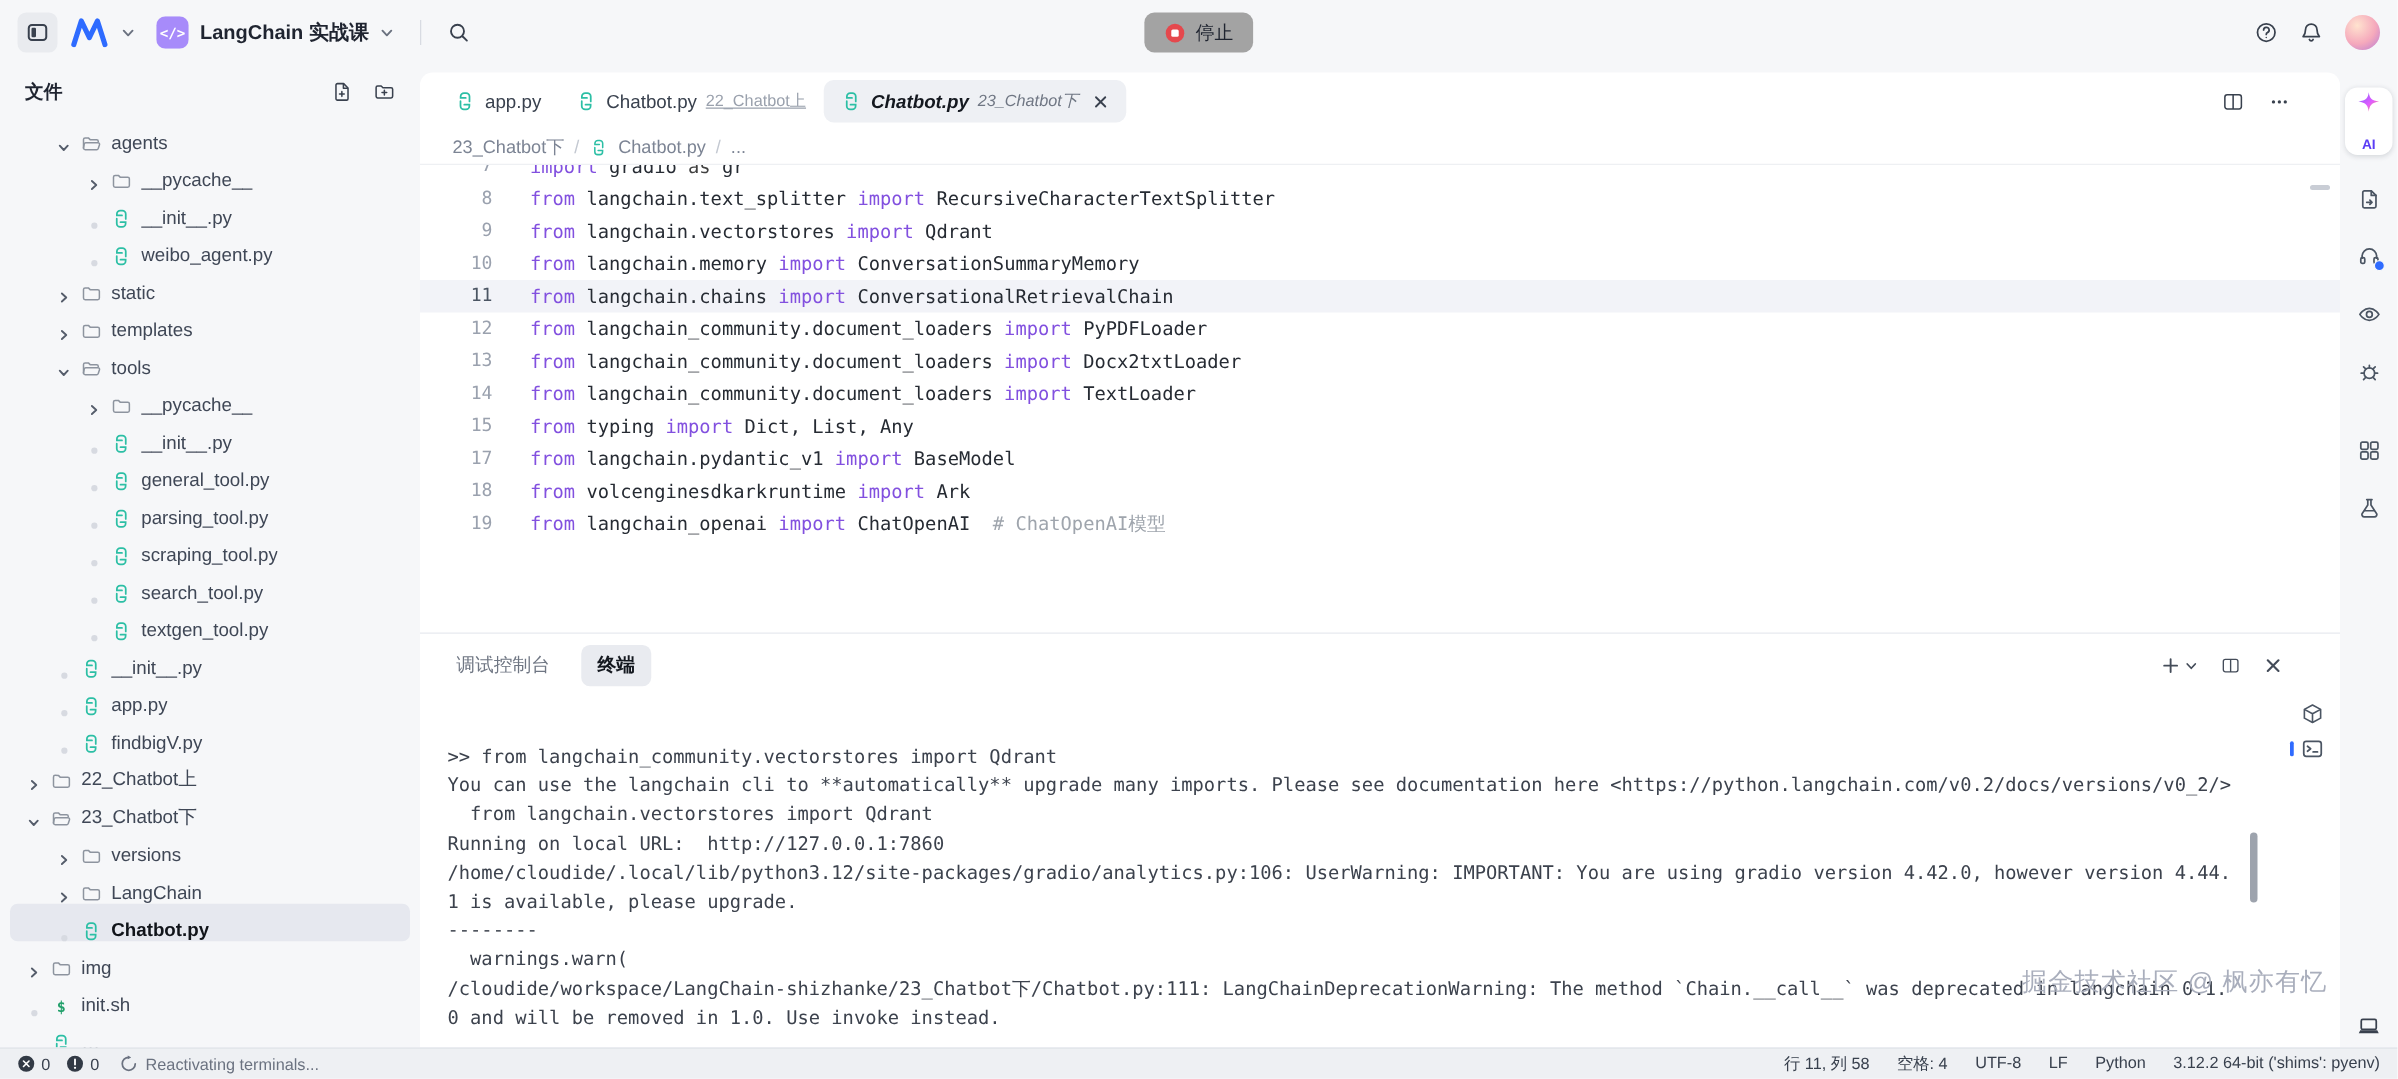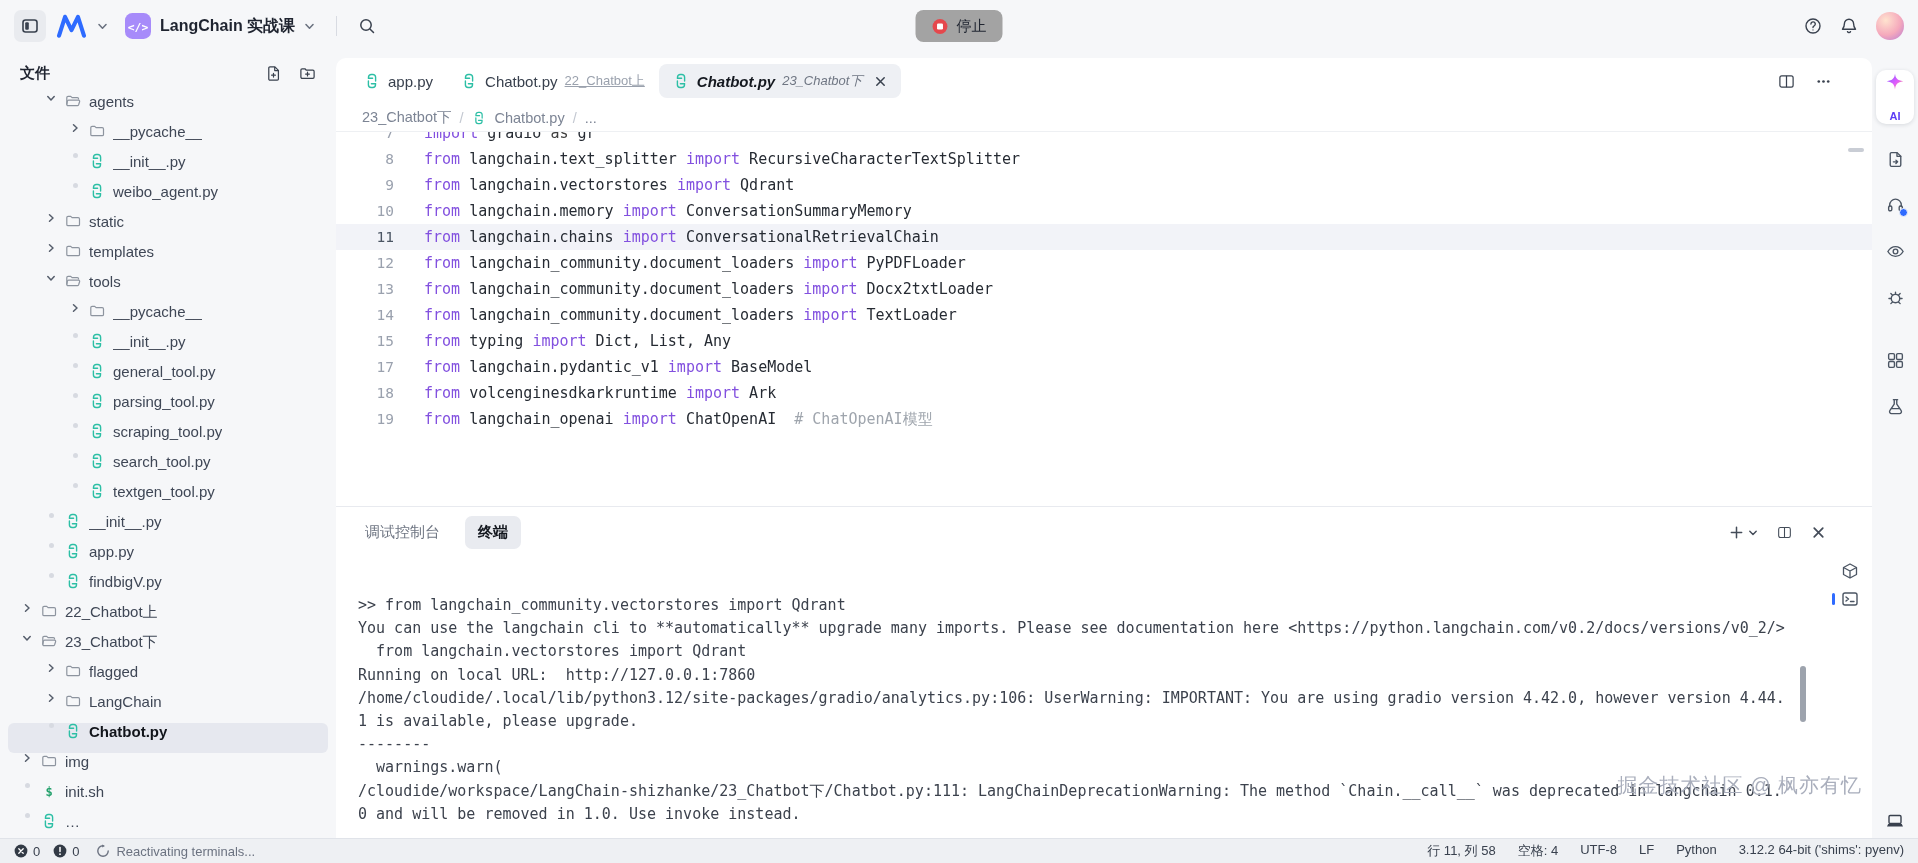--- a/index.html
+++ b/index.html
@@ -23,21 +23,21 @@
 .stopbtn svg{width:17px;height:17px}
 .tb-right{margin-left:auto;display:flex;align-items:center;gap:18px;color:#39414e}
 .avatar{width:28px;height:28px;border-radius:50%;background:radial-gradient(circle at 35% 30%,#ffe3cf,#f5a9bc 55%,#b67bd4);cursor:pointer}
 
 .sidebar{position:absolute;top:52px;left:0;width:336px;bottom:25px;overflow:hidden}
 .exph{display:flex;align-items:center;padding:12px 20px 2px 20px}
 .exph .title{font-size:15px;font-weight:700;color:#1f2430}
 .exph .acts{margin-left:auto;display:flex;gap:17px;color:#4b5563}
 .exph .acts svg{width:17px;height:17px}
 .tree{margin-top:8px}
-.trow{height:30px;display:flex;align-items:flex-start;margin:0 8px;border-radius:6px;font-size:15px;color:#3f4756;cursor:pointer}
+.trow{height:30px;display:flex;align-items:flex-end;margin:0 8px;border-radius:6px;font-size:15px;color:#3f4756;cursor:pointer}
 .trow.sel{background:#e6e8ef;font-weight:700;color:#11141a}
 .twist{width:18px;display:flex;justify-content:center;align-items:center;color:#555d6b;flex:none}
 .twist svg{width:10px;height:10px}
 .fdot{width:5px;height:5px;border-radius:50%;background:#d7dae1}
 .ticon{width:17px;margin:0 7px 0 5px;flex:none;color:#8d949f;display:flex;align-items:center}
 .ticon svg{width:16px;height:16px}
 .ticon.py{color:#2cbfa5}
 .tlabel{white-space:nowrap;overflow:hidden}
 
 .card{position:absolute;left:336px;top:58px;right:46px;bottom:25px;background:#fff;border-radius:10px 10px 0 0}
@@ -450,21 +450,21 @@
         <span class="twist">
           <svg viewBox="0 0 10 10" fill="none" stroke="currentColor" stroke-width="1.5" stroke-linecap="round" stroke-linejoin="round">
             <path d="M3.5 1.8 7 5 3.5 8.2"></path>
           </svg>
         </span>
         <span class="ticon">
           <svg viewBox="0 0 16 16" fill="none" stroke="currentColor" stroke-width="1.2" stroke-linejoin="round">
             <path d="M1.8 4.6c0-.7.6-1.3 1.3-1.3h2.6l1.4 1.4h6.1c.7 0 1.3.6 1.3 1.3v5.4c0 .7-.6 1.3-1.3 1.3H3.1c-.7 0-1.3-.6-1.3-1.3V4.6z"></path>
           </svg>
         </span>
-        <span class="tlabel">flagged</span>
+        <span class="tlabel">versions</span>
       </div>
       <div class="trow" style="padding-left: 34px;">
         <span class="twist">
           <svg viewBox="0 0 10 10" fill="none" stroke="currentColor" stroke-width="1.5" stroke-linecap="round" stroke-linejoin="round">
             <path d="M3.5 1.8 7 5 3.5 8.2"></path>
           </svg>
         </span>
         <span class="ticon">
           <svg viewBox="0 0 16 16" fill="none" stroke="currentColor" stroke-width="1.2" stroke-linejoin="round">
             <path d="M1.8 4.6c0-.7.6-1.3 1.3-1.3h2.6l1.4 1.4h6.1c.7 0 1.3.6 1.3 1.3v5.4c0 .7-.6 1.3-1.3 1.3H3.1c-.7 0-1.3-.6-1.3-1.3V4.6z"></path>

